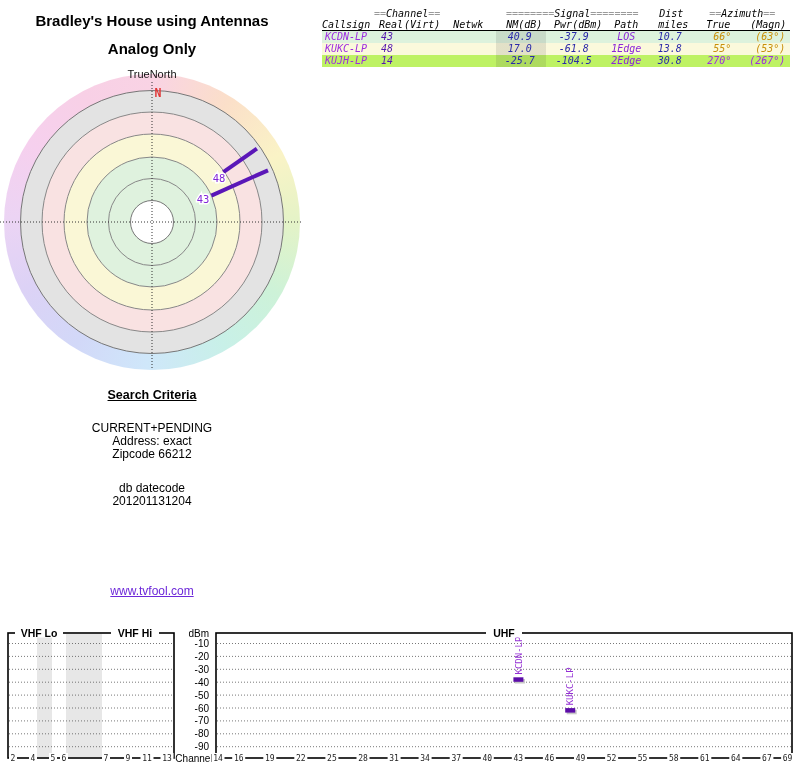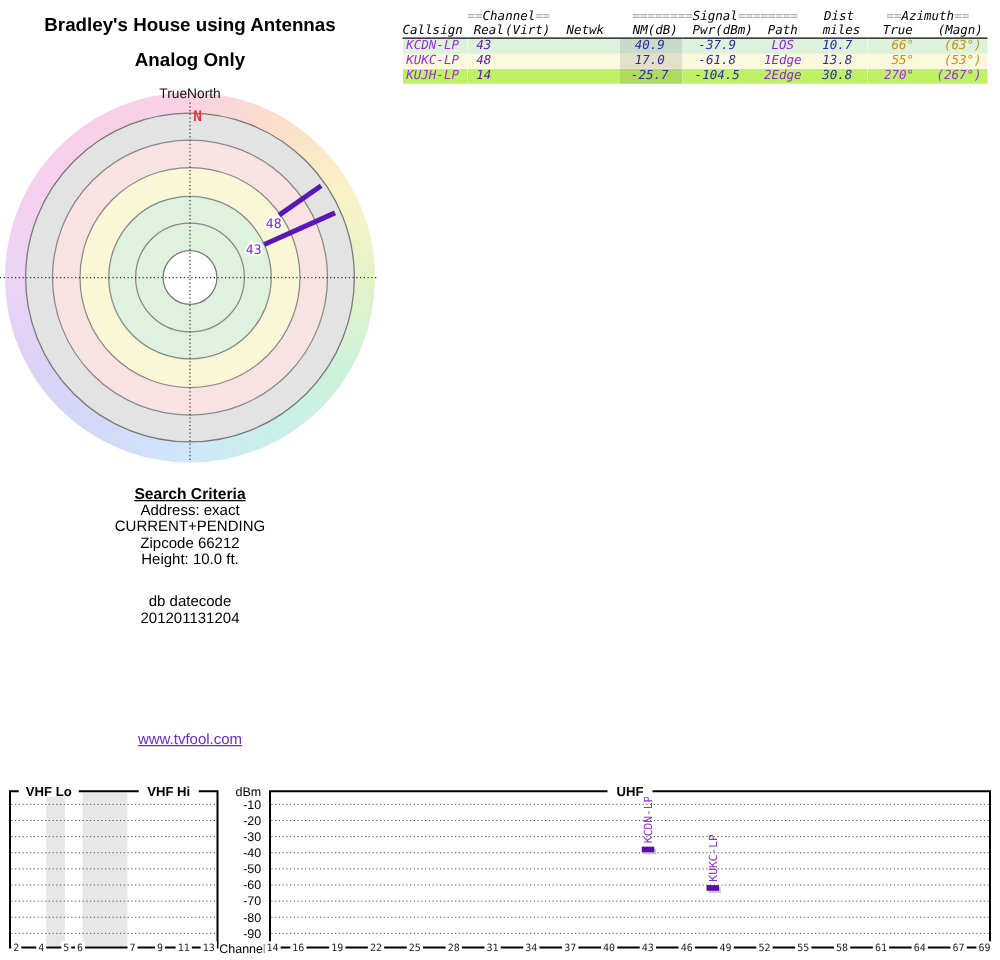--- a/index.html
+++ b/index.html
@@ -33,21 +33,21 @@
   td.cs{color:#9d2ce0;text-align:left;padding-left:3px;}
   td.ch{color:#5516b0;text-align:left;padding-left:7px;}
   td.num{color:#2a2aaa;text-align:center;padding-right:3px;}
   td.nm{background:linear-gradient(rgba(60,60,60,.13),rgba(60,60,60,.13));}
   td.path{color:#8a26d8;text-align:center;}
   td.az{text-align:right;padding-right:5px;}
   .r0 td.az,.r1 td.az{color:#c8900c;}
   .r2 td.az{color:#9d2ce0;}
   
   .search-block{position:absolute;left:0;top:388px;width:304px;text-align:center;font-size:12px;}
-  .search-heading{font-weight:bold;text-decoration:underline;font-size:12.5px;margin-bottom:0;}
+  .search-heading{font-weight:bold;text-decoration:underline;font-size:12.5px;margin-bottom:20px;}
   .search-line{line-height:13px;}
   .db-group{margin-top:21px;}
   
   .link-block{position:absolute;left:0;top:584px;width:304px;text-align:center;font-size:12px;}
   .link-block a{color:#6d28d9;text-decoration:underline;cursor:pointer;}
   
   .spectrum-svg{position:absolute;left:0;top:624px;}
   .ax-sans{font-family:"Liberation Sans",sans-serif;}
 </style>
 </head>
@@ -139,24 +139,23 @@
       <td class="num">-104.5</td>
       <td class="path">2Edge</td>
       <td class="num">30.8</td>
       <td class="az">270°</td>
       <td class="az">(267°)</td>
     </tr>
   </tbody></table>
 
   <div class="search-block">
     <div class="search-heading">Search Criteria</div>
+    <div class="search-line">CURRENT+PENDING</div>
     <div class="search-line">Address: exact</div>
-    <div class="search-line">CURRENT+PENDING</div>
     <div class="search-line">Zipcode 66212</div>
-    <div class="search-line">Height: 10.0 ft.</div>
     <div class="db-group">
       <div class="search-line">db datecode</div>
       <div class="search-line">201201131204</div>
     </div>
   </div>
 
   <div class="link-block">
     <a href="#">www.tvfool.com</a>
   </div>
 

